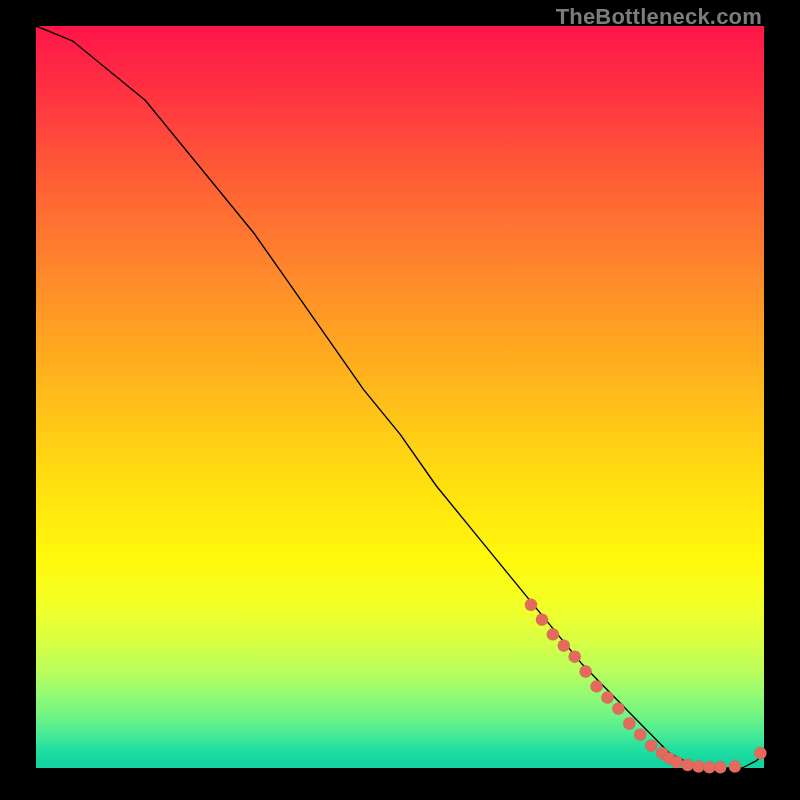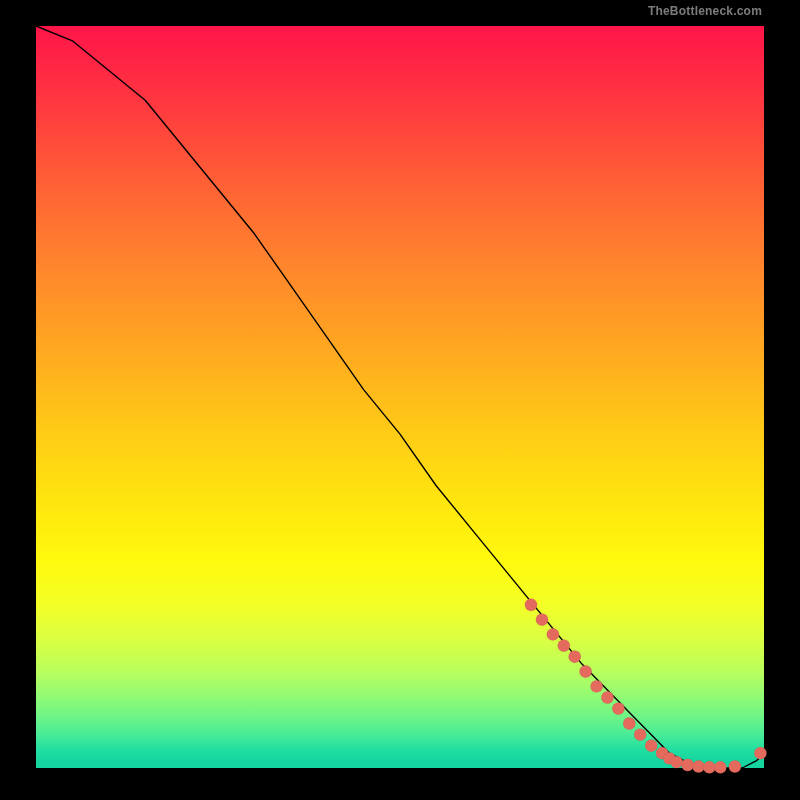--- a/index.html
+++ b/index.html
@@ -46,21 +46,21 @@
       #22dfa0 97.5%,
       #15d6a0 99%,
       #14d4a0 100%
     );
   }
   .watermark {
     position: absolute;
     top: 4px;
     right: 38px;
     font-family: Arial, Helvetica, sans-serif;
-    font-size: 12px;
+    font-size: 22px;
     font-weight: 600;
     color: #7c7c7c;
     letter-spacing: 0.2px;
   }
   svg.curve {
     position: absolute;
     left: 0;
     top: 0;
     width: 728px;
     height: 742px;

